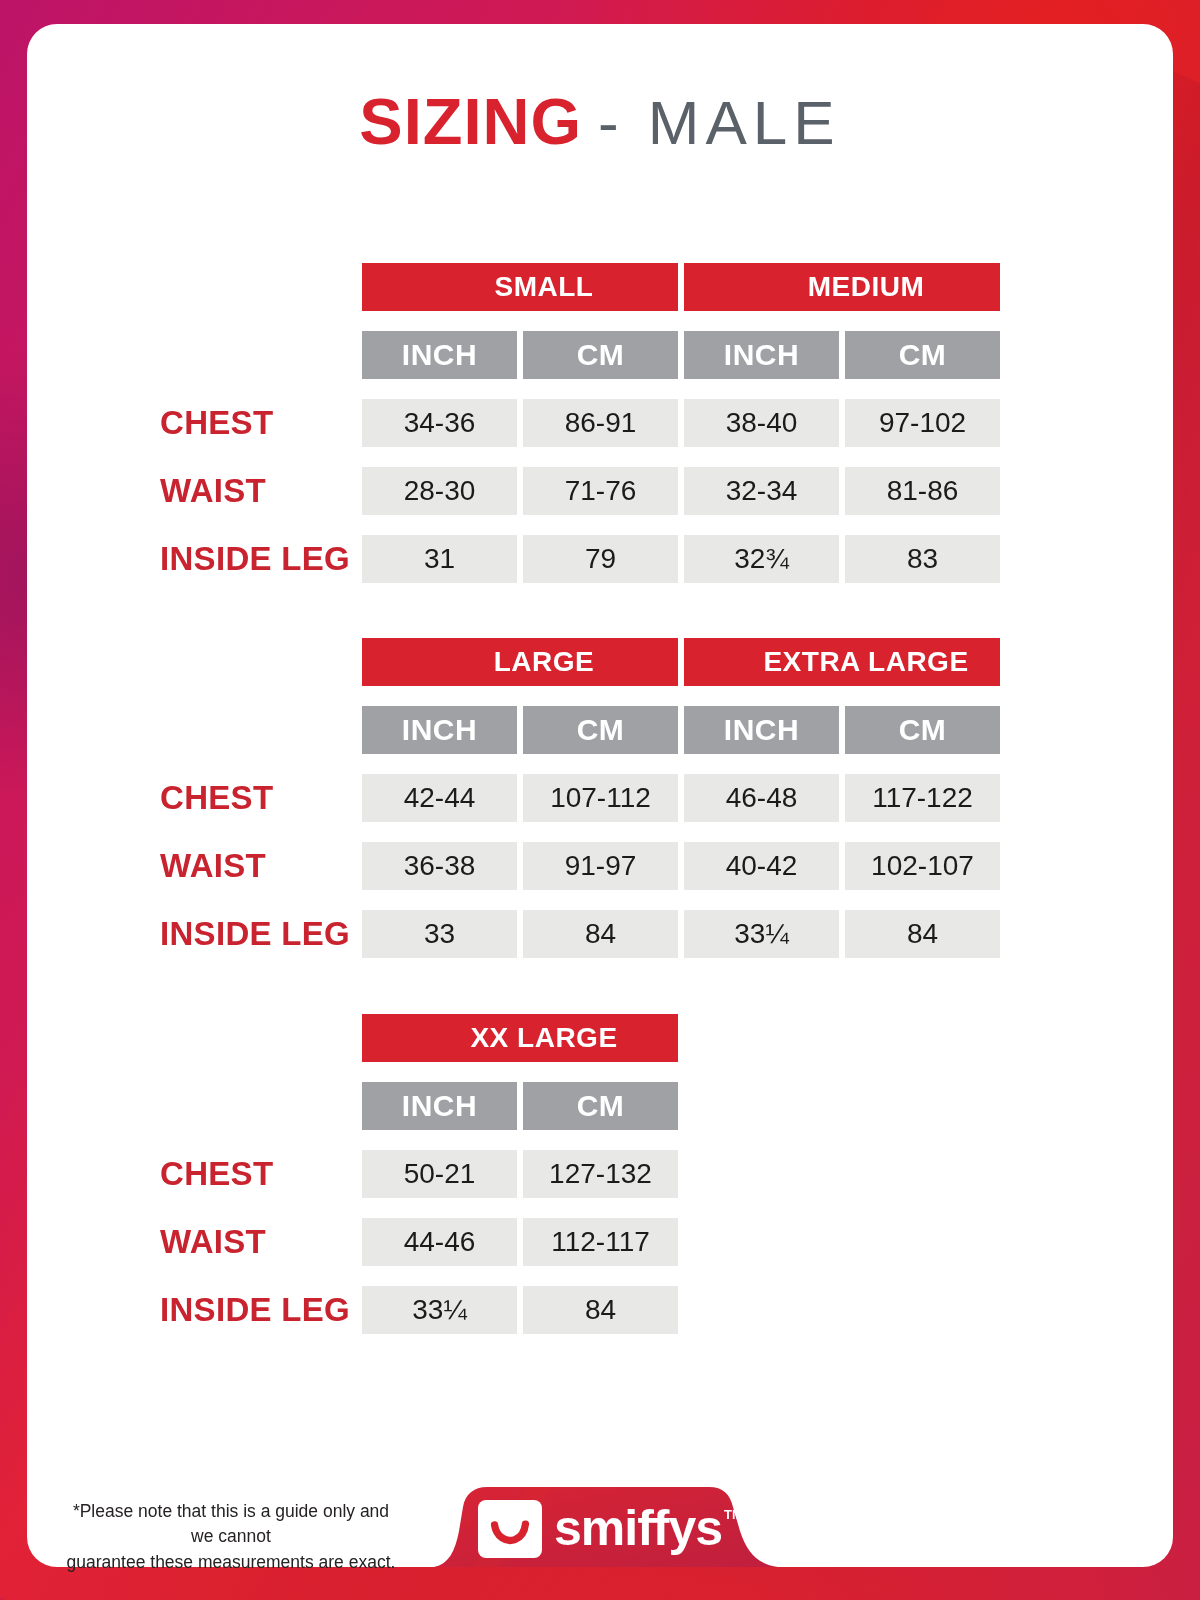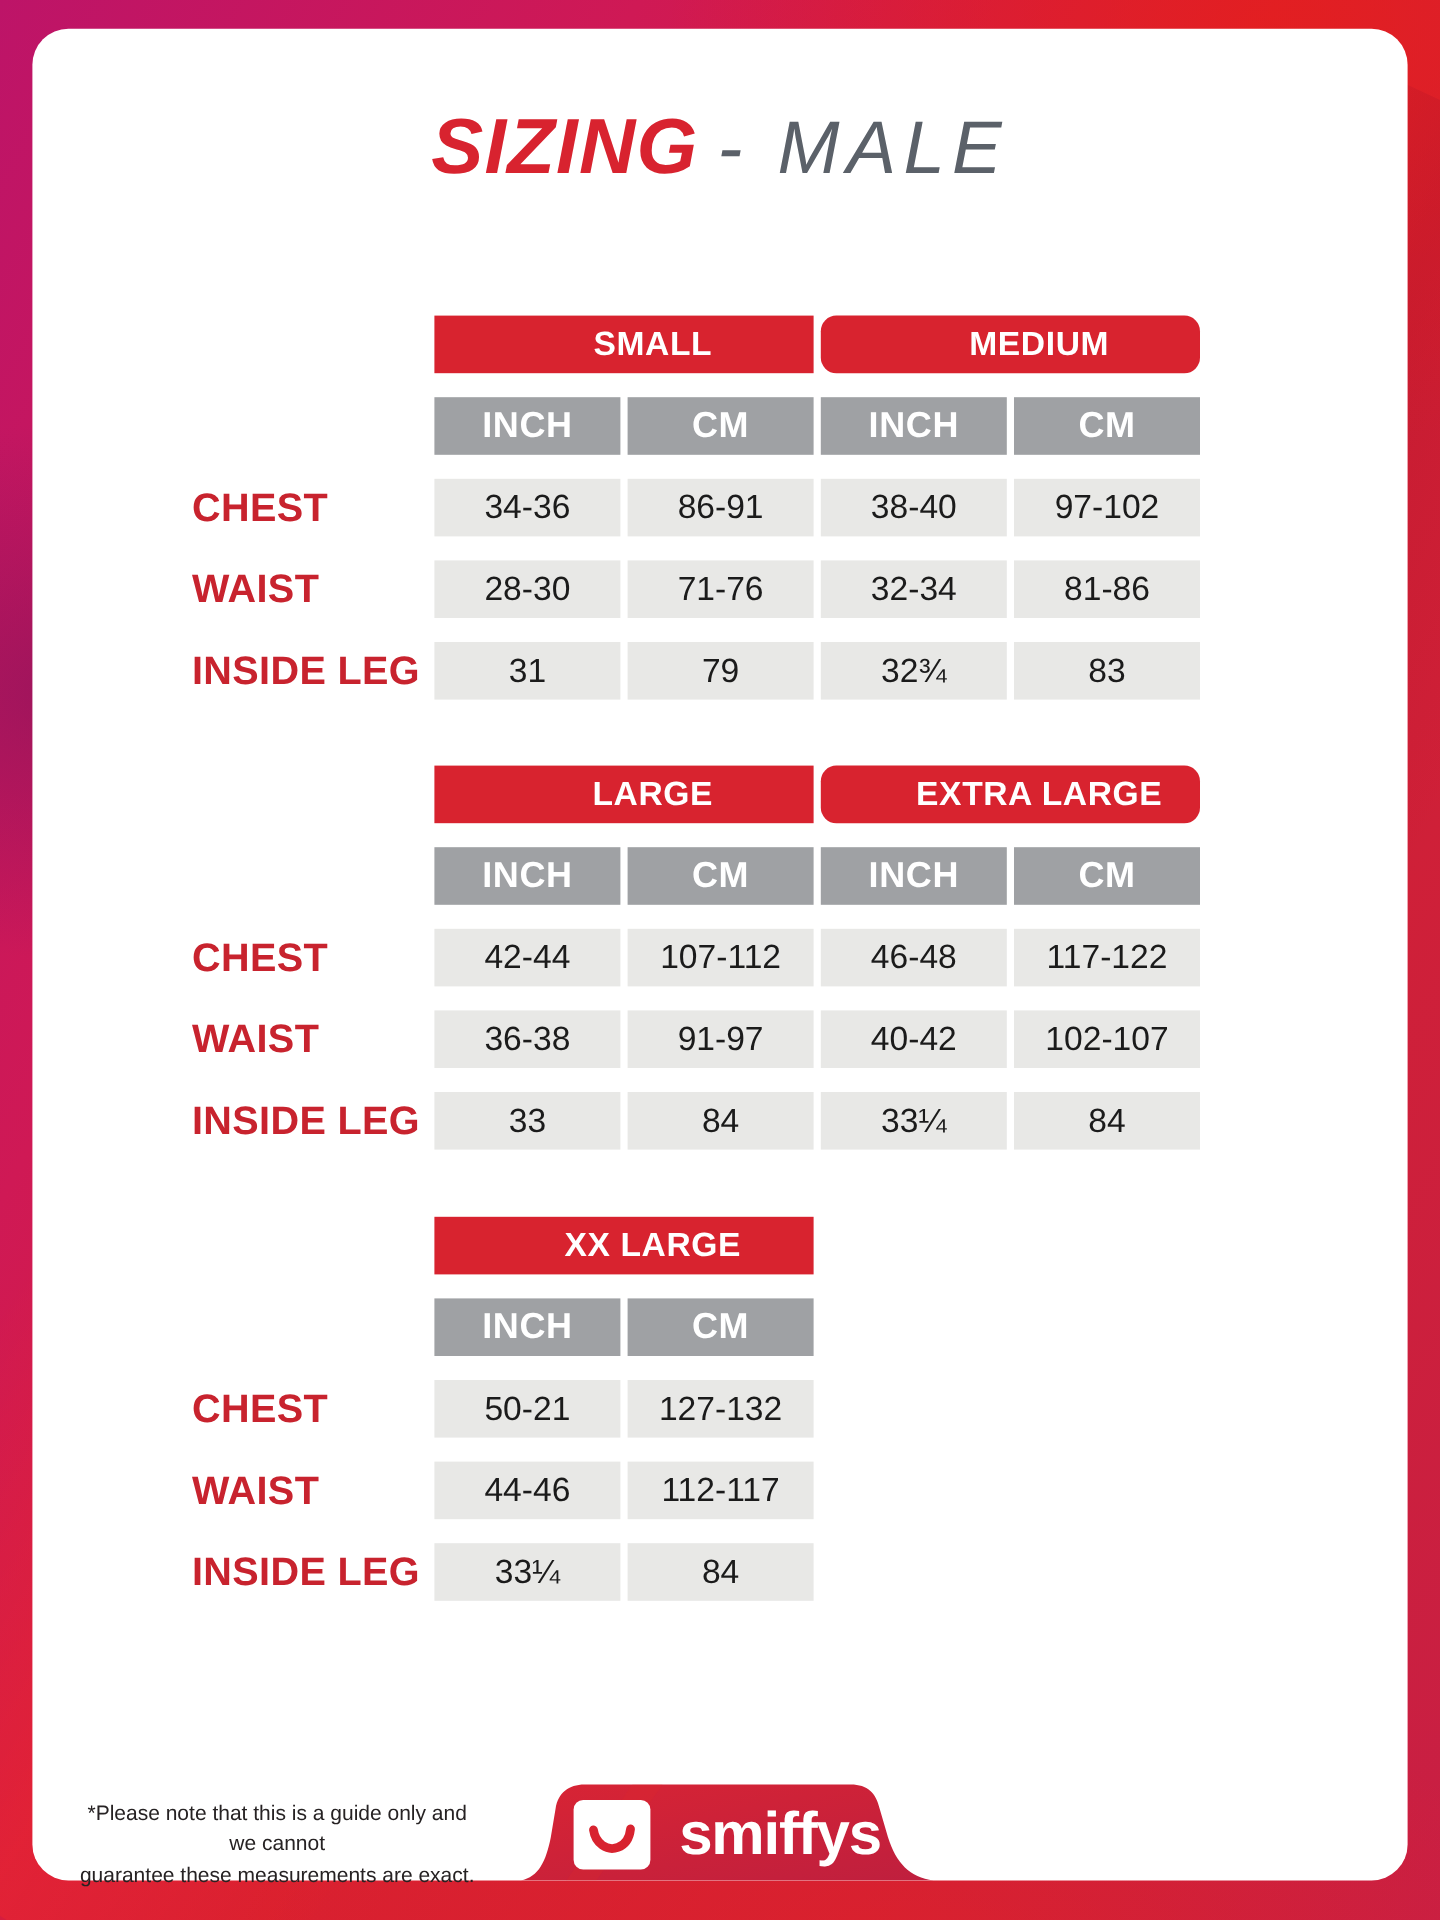--- a/index.html
+++ b/index.html
@@ -16,56 +16,56 @@
   .streak.s1{left:-80px;bottom:-40px;width:500px;height:700px;transform:rotate(32deg);
     background:linear-gradient(90deg, rgba(255,45,30,0) 0%, rgba(255,45,30,0.30) 50%, rgba(255,45,30,0) 100%);}
   .streak.s2{right:-60px;top:60px;width:420px;height:900px;transform:rotate(25deg);
     background:linear-gradient(90deg, rgba(160,15,40,0) 0%, rgba(160,15,40,0.25) 50%, rgba(160,15,40,0) 100%);}
 
   .card{
     position:absolute;left:27px;top:24px;width:1146px;height:1543px;
     background:#ffffff;border-radius:30px;
   }
 
-  .title{position:absolute;top:60px;left:0;width:100%;text-align:center;white-space:nowrap;font-style:italic;}
+  .title{position:absolute;top:60px;left:0;width:100%;text-align:center;white-space:nowrap;}
   .t-red{font-size:65px;font-weight:700;color:#d8232f;letter-spacing:1px;}
   .t-gray{font-size:62px;font-weight:400;color:#5b6169;letter-spacing:6px;margin-left:16px;}
 
   .size-table{
     position:absolute;left:133px;
     display:grid;
     grid-template-columns:196px 155px 155px 155px 155px;
     grid-template-rows:repeat(5,48px);
     column-gap:6px;row-gap:20px;
   }
   .size-table.cols2{grid-template-columns:196px 155px 155px;}
 
   .gh{background:#d8232f;color:#ffffff;font-size:28px;font-weight:700;
       display:flex;align-items:center;justify-content:center;letter-spacing:0.5px;padding-left:48px;}
   .g1{grid-row:1;grid-column:2 / span 2;}
-  .g2{grid-row:1;grid-column:4 / span 2;border-radius:13px;}
+  .g2{grid-row:1;grid-column:4 / span 2;}
 
   .uh{background:#9fa1a4;color:#ffffff;font-size:30px;font-weight:700;
       display:flex;align-items:center;justify-content:center;letter-spacing:0.5px;}
   .dc{background:#e8e8e6;color:#1b1b1b;font-size:28px;font-weight:400;
       display:flex;align-items:center;justify-content:center;}
   .rl{color:#c8232e;font-size:33px;font-weight:700;display:flex;align-items:center;
       justify-content:flex-start;letter-spacing:0.3px;}.r2{grid-row:2}.r3{grid-row:3}.r4{grid-row:4}.r5{grid-row:5}
   .c1{grid-column:1}.c2{grid-column:2}.c3{grid-column:3}.c4{grid-column:4}.c5{grid-column:5}
 
   .note{position:absolute;left:38px;top:1475px;width:332px;text-align:center;
         font-size:17.5px;font-weight:400;color:#262223;line-height:1.45;}
 
   .logo-tab{position:absolute;left:405px;top:1460px;width:348px;height:83px;}
   .tab-shape{position:absolute;inset:0;width:100%;height:100%;}
   .logo-content{position:absolute;inset:0;display:flex;align-items:center;padding-left:46px;}
   .smile-box{width:64px;height:58px;background:#ffffff;border-radius:8px;margin-top:6px;
              display:flex;align-items:center;justify-content:center;}
   .smile-box svg{width:52px;height:48px;}
-  .brand-wrap{margin-left:24px;margin-top:4px;white-space:nowrap;}
+  .brand-wrap{margin-left:12px;margin-top:4px;white-space:nowrap;}
   .brand{color:#ffffff;font-size:50px;font-weight:700;letter-spacing:-1px;}
   .tm{color:#ffffff;font-size:13px;font-weight:700;position:relative;top:-26px;left:2px;}
 </style>
 </head>
 <body>
 
 <div class="streak s1"></div>
 <div class="streak s2"></div>
 
 <div class="card">

